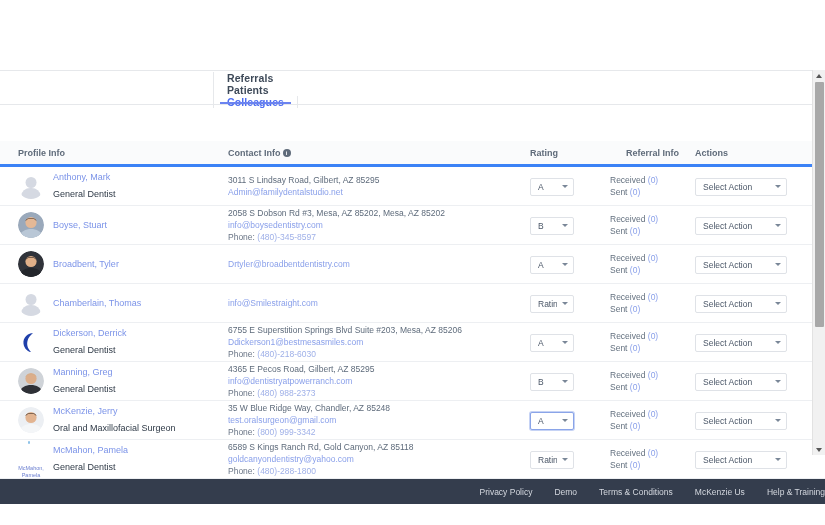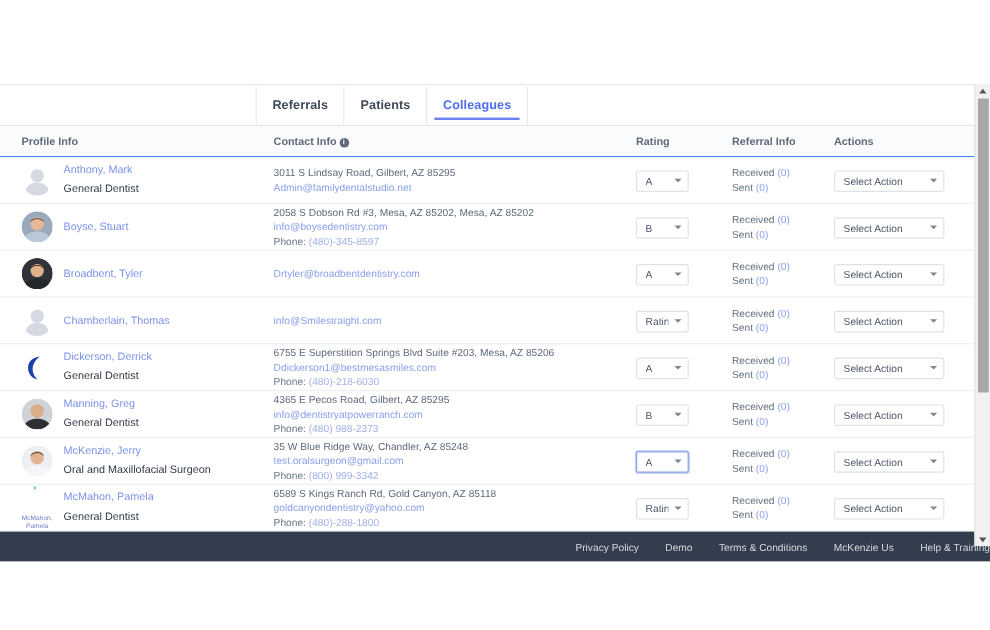--- a/index.html
+++ b/index.html
@@ -29,20 +29,21 @@
     align-items: center;
     background: #fff;
     padding: 0 12px 0 0;
     position: relative;
   }
   .tabs {
     display: flex;
     align-items: stretch;
     height: 32px;
     margin-left: 213px;
+    flex-direction: column;
   }
   .tab {
     display: flex;
     align-items: center;
     padding: 0 13px;
     font-size: 10.5px;
     font-weight: bold;
     color: #3e4a59;
     border-left: 1px solid #e6e8eb;
     position: relative;
@@ -115,42 +116,43 @@
     width:74%; height:62%; transform: translateX(-50%);
     background:#d5d9e2; border-radius:46% 46% 0 0;
   }
 
   
   .table-head {
     display: flex;
     height: 26px;
     align-items: center;
     background: #fafbfc;
-    border-bottom: 1px solid #3b82f6;
+    border-bottom: 3px solid #3b82f6;
     font-size: 9px;
     color: #5f6b7a;
     font-weight: bold;
+    margin-top: 36px;
   }
   .tbody { background: #fff; }
   .row {
     display: flex;
     border-bottom: 1px solid #edeff2;
     min-height: 39px;
     align-items: center;
   }
   .c-profile { width: 228px; display: flex; align-items: center; padding-left: 18px; }
   .c-contact { width: 302px; }
   .c-rating  { width: 80px; }
   .c-referral{ width: 85px; }
   .c-actions { width: 118px; }
 
   .head-profile { width: 228px; padding-left: 18px; }
   .head-contact { width: 302px; }
   .head-rating  { width: 80px; }
-  .head-referral{ width: 85px; }
+  .head-referral{ width: 85px; text-align: center; }
   .head-actions { width: 118px; }
 
   .av {
     width: 26px; height: 26px; border-radius: 50%;
     margin-right: 9px; flex: 0 0 26px; overflow: hidden;
     background: #fff;
   }
   .name-link {
     font-size: 9px; color: #7b93e8; line-height: 12px;
     cursor: pointer; display: block;

